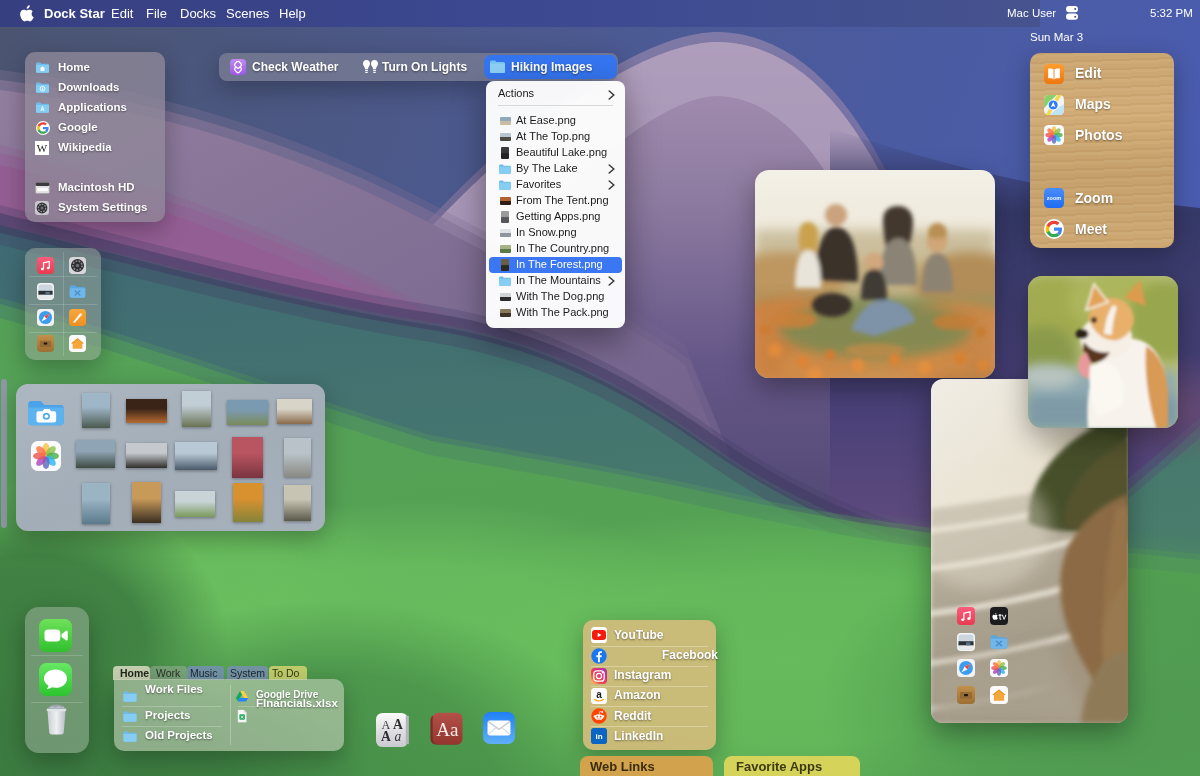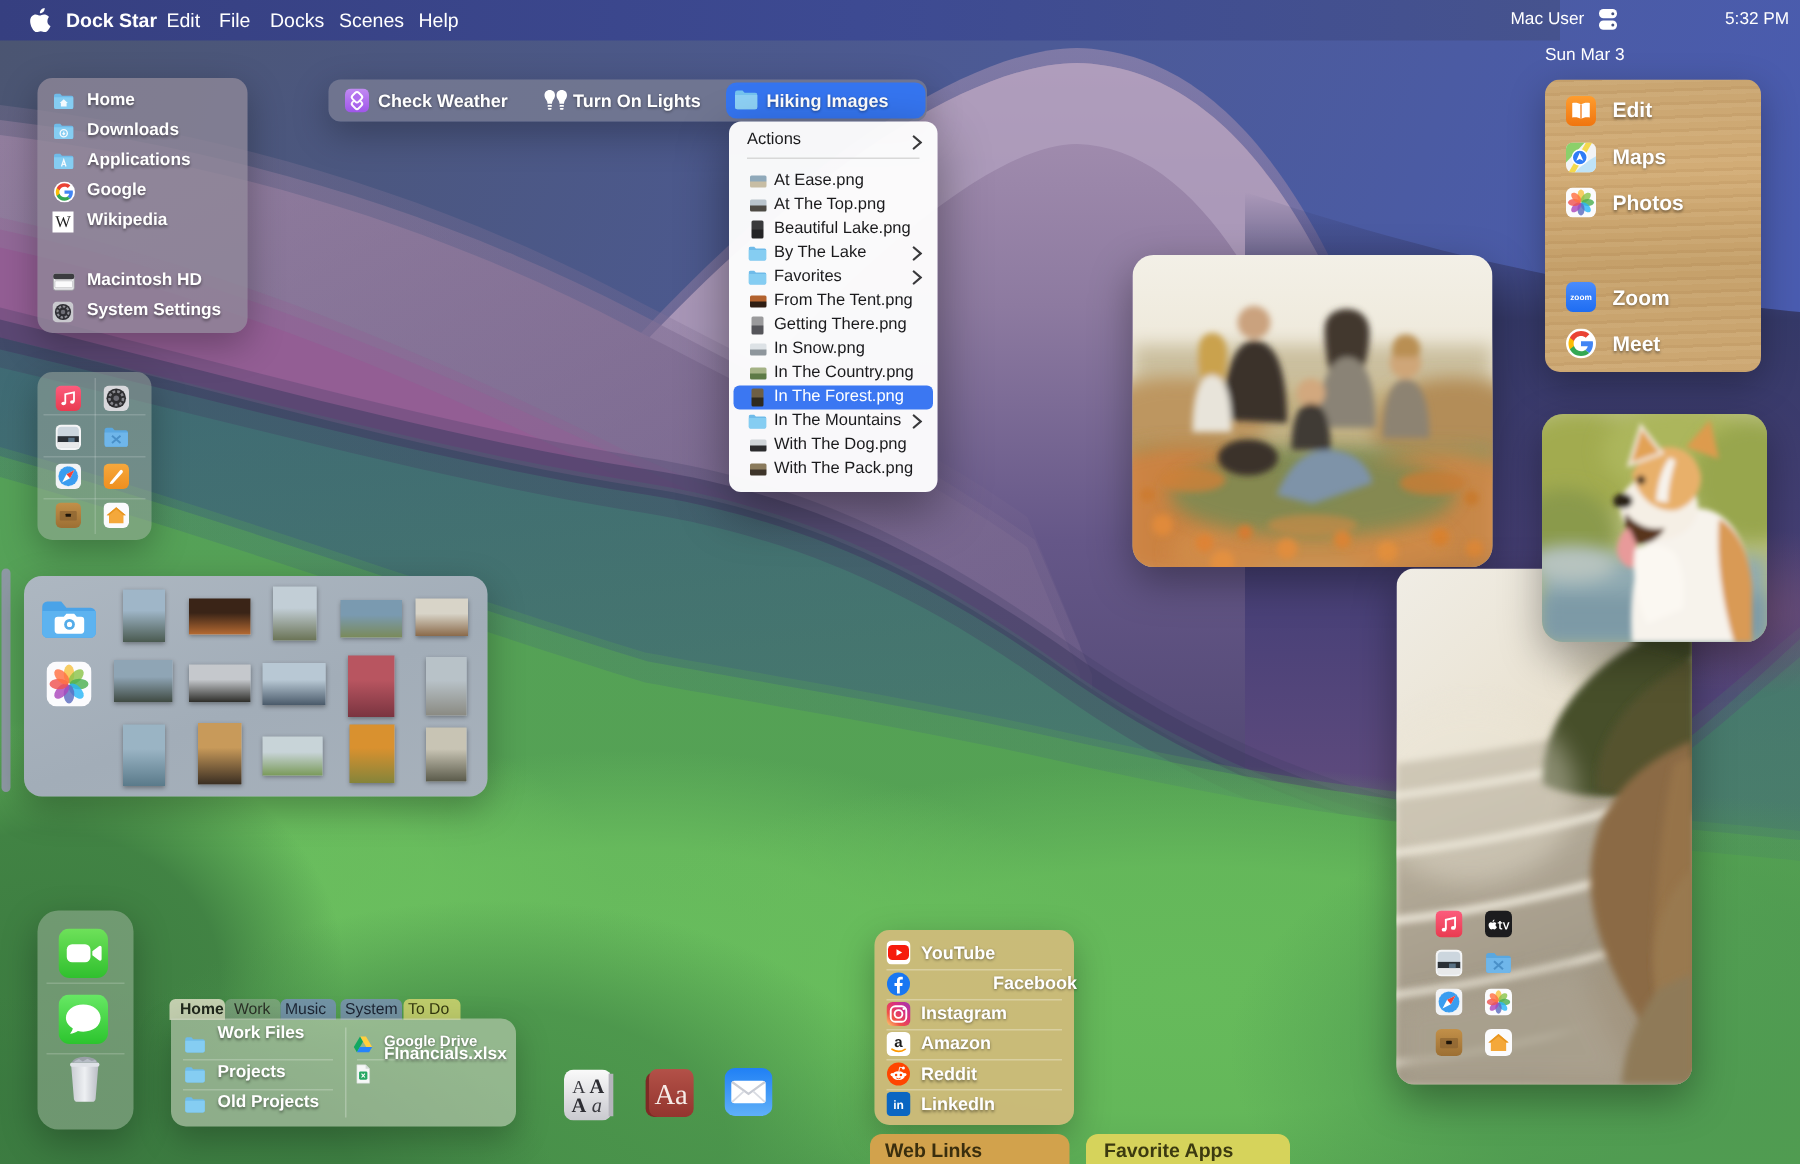--- a/index.html
+++ b/index.html
@@ -240,21 +240,21 @@
     </div>
   <svg class="abs" style="left:122px;top:98.5px;" width="7" height="10" viewBox="0 0 7 10">
       <path d="M1.2,1 L5.8,5 L1.2,9" stroke="#3a3a3c" stroke-width="1.5" fill="none" stroke-linecap="round"></path>
     </svg>
   <div class="abs" style="left:0;top:0;">
       <div class="abs" style="left:13.5px;top:115.5px;width:11px;height:8px;background:linear-gradient(180deg,#b2622e 45%,#2e1d12 55%);border-radius:1px;"></div>
       <span class="abs" style="left:30px;top:112.5px;color:#1a1a1c;">From The Tent.png</span>
     </div>
   <div class="abs" style="left:0;top:0;">
       <div class="abs" style="left:15px;top:129.5px;width:8px;height:12px;background:linear-gradient(180deg,#9a9a9c 45%,#55555a 55%);border-radius:1px;"></div>
-      <span class="abs" style="left:30px;top:128.5px;color:#1a1a1c;">Getting There.png</span>
+      <span class="abs" style="left:30px;top:128.5px;color:#1a1a1c;">Getting Apps.png</span>
     </div>
   <div class="abs" style="left:0;top:0;">
       <div class="abs" style="left:13.5px;top:147.5px;width:11px;height:8px;background:linear-gradient(180deg,#dde2e6 45%,#8e969c 55%);border-radius:1px;"></div>
       <span class="abs" style="left:30px;top:144.5px;color:#1a1a1c;">In Snow.png</span>
     </div>
   <div class="abs" style="left:0;top:0;">
       <div class="abs" style="left:13.5px;top:163.5px;width:11px;height:8px;background:linear-gradient(180deg,#a4b285 45%,#5d7a46 55%);border-radius:1px;"></div>
       <span class="abs" style="left:30px;top:160.5px;color:#1a1a1c;">In The Country.png</span>
     </div>
   <div class="abs" style="left:3px;top:175.5px;width:133px;height:16px;border-radius:4px;background:#3b77f2;"></div>

